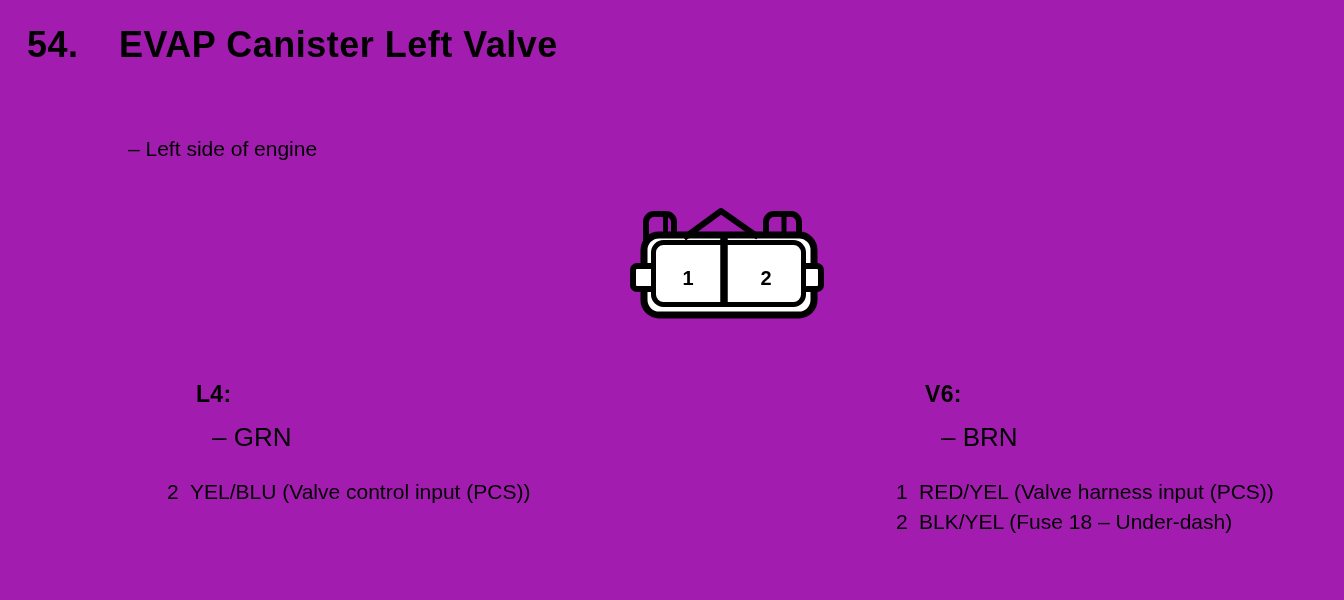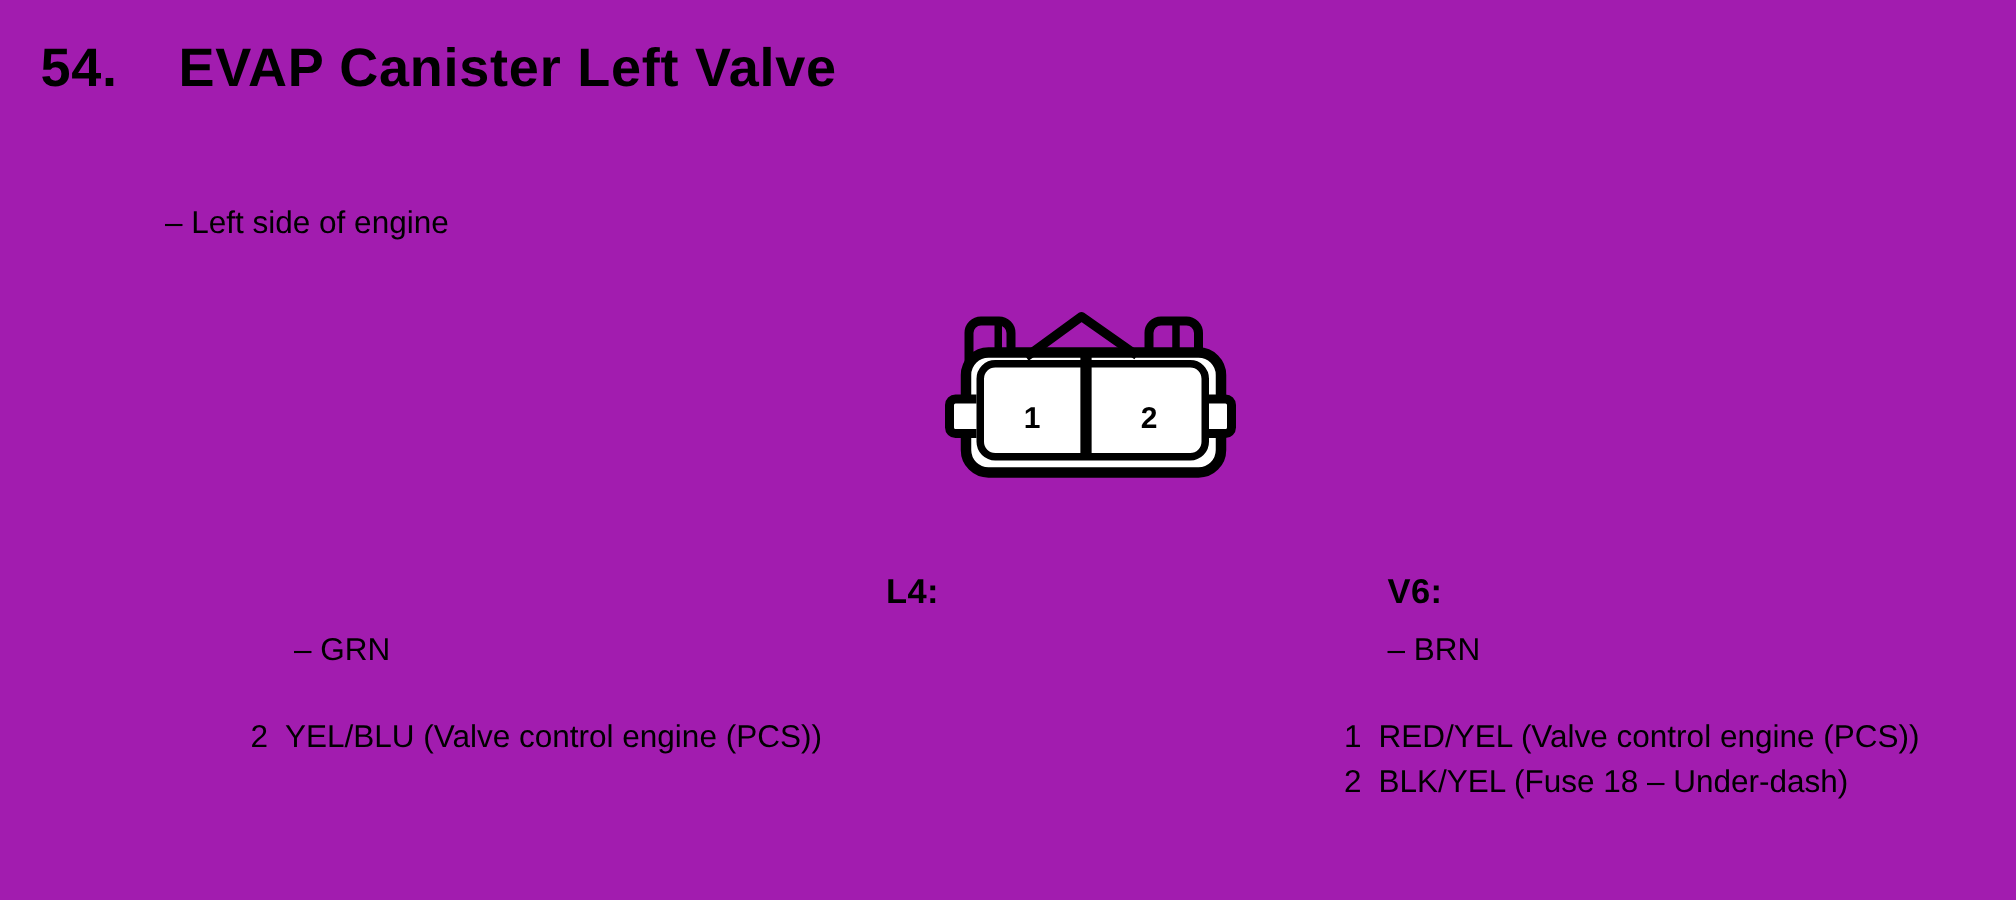--- a/index.html
+++ b/index.html
@@ -24,49 +24,49 @@
   .heading-title {
     position: absolute;
     left: 119px;
     top: 24px;
     font-size: 36px;
     font-weight: bold;
     letter-spacing: 0.5px;
   }
   .location-notes {
     position: absolute;
-    left: 110px;
+    left: 128px;
     top: 76px;
     font-size: 21px;
     line-height: 29px;
     white-space: pre;
   }
   .connector-svg {
     position: absolute;
     left: 615px;
     top: 198px;
     width: 225px;
     height: 132px;
   }
   .variant {
     position: absolute;
     width: 430px;
   }
-  .variant.l4 { left: 196px; top: 381px; text-align: right; }
+  .variant.l4 { left: 196px; top: 381px; }
   .variant.v6 { left: 925px; top: 381px; }
   .variant-name {
     font-size: 23px;
     font-weight: bold;
     letter-spacing: 0.3px;
   }
   .variant-color {
     position: absolute;
     top: 41px;
-    left: 0;
-    font-size: 21px;
+    left: 16px;
+    font-size: 26px;
   }
   .pin-list {
     position: absolute;
     width: 470px;
     font-size: 21px;
     line-height: 30px;
   }
   .pin-list.l4-pins { left: 167px; top: 477px; }
   .pin-list.v6-pins { left: 896px; top: 477px; }
   .pin-row { white-space: nowrap; }
@@ -112,31 +112,31 @@
     <text x="766" y="285" text-anchor="middle" fill="#000000">2</text>
   </svg>
 
   <div class="variant l4">
     <div class="variant-name">L4:</div>
     <div class="variant-color">– GRN</div>
   </div>
 
   <div class="pin-list l4-pins">
     <div class="pin-row">
-      <span class="pin-num">2</span><span>YEL/BLU (Valve control engine (PCS))</span>
+      <span class="pin-num">2</span><span>YEL/BLU (Valve control input (PCS))</span>
     </div>
   </div>
 
   <div class="variant v6">
     <div class="variant-name">V6:</div>
     <div class="variant-color">– BRN</div>
   </div>
 
   <div class="pin-list v6-pins">
     <div class="pin-row">
-      <span class="pin-num">1</span><span>RED/YEL (Valve control engine (PCS))</span>
+      <span class="pin-num">1</span><span>RED/YEL (Valve harness input (PCS))</span>
     </div>
     <div class="pin-row">
       <span class="pin-num">2</span><span>BLK/YEL (Fuse 18 – Under-dash)</span>
     </div>
   </div>
 
 </div>
 
 </body></html>

